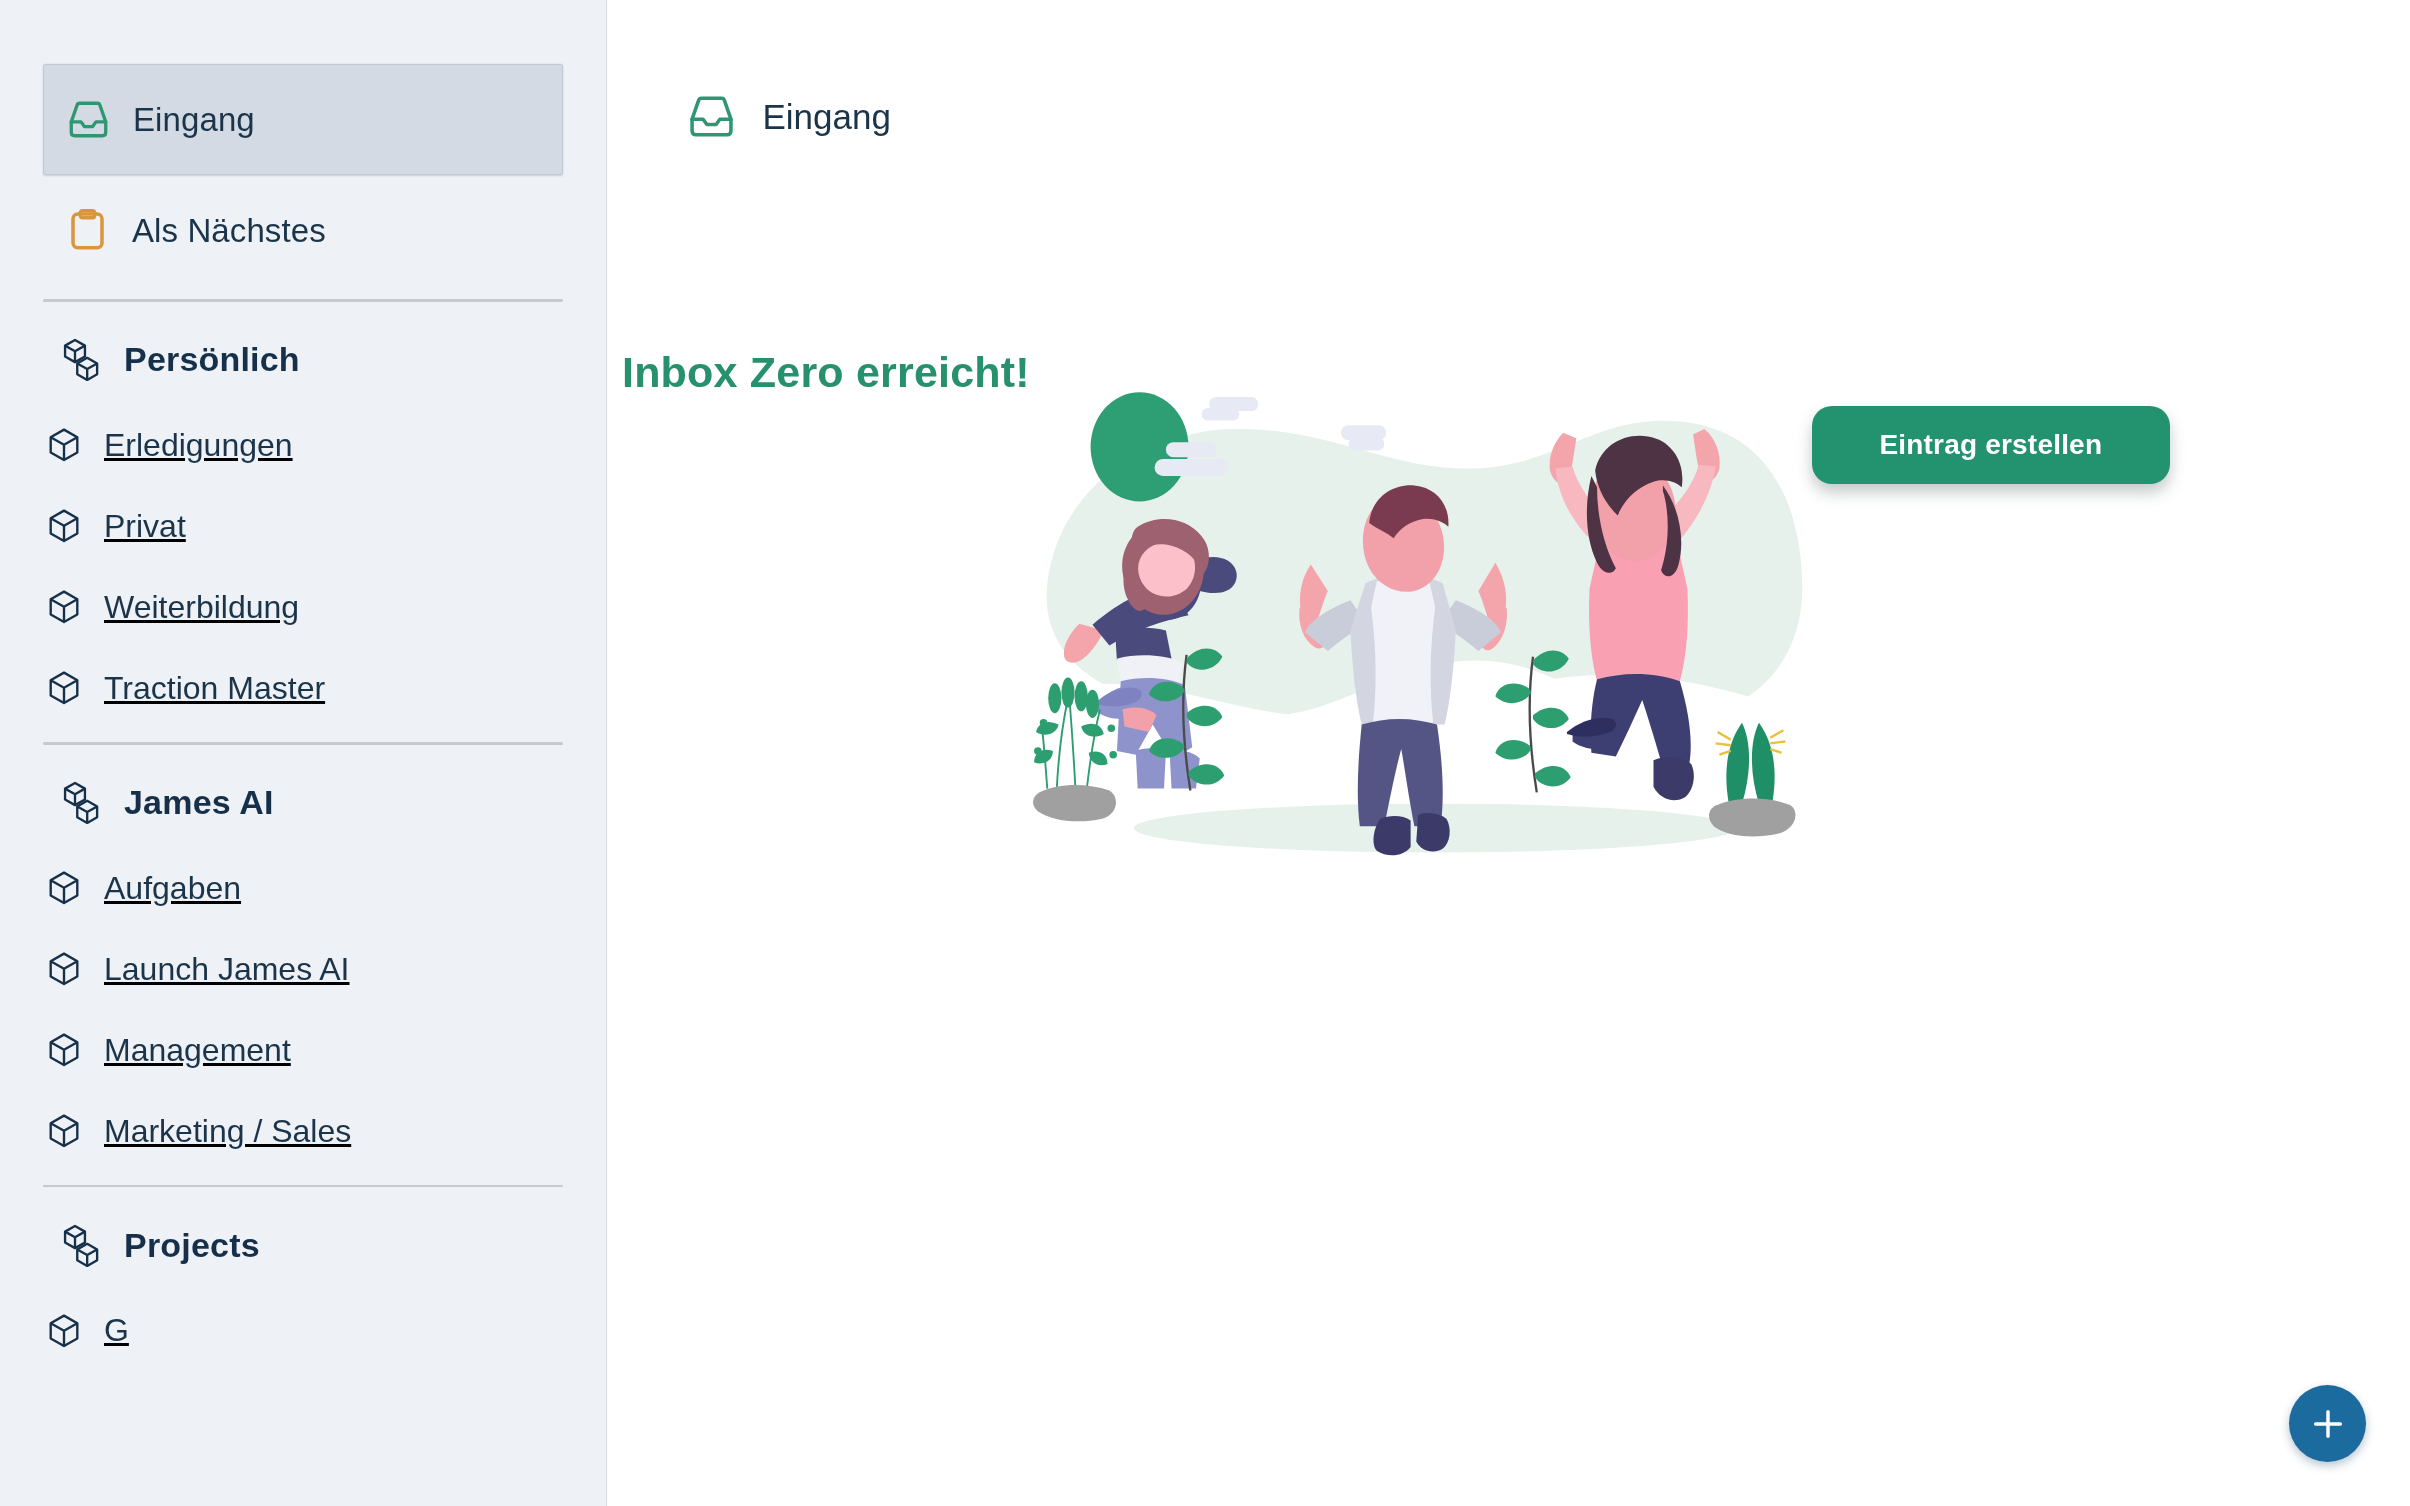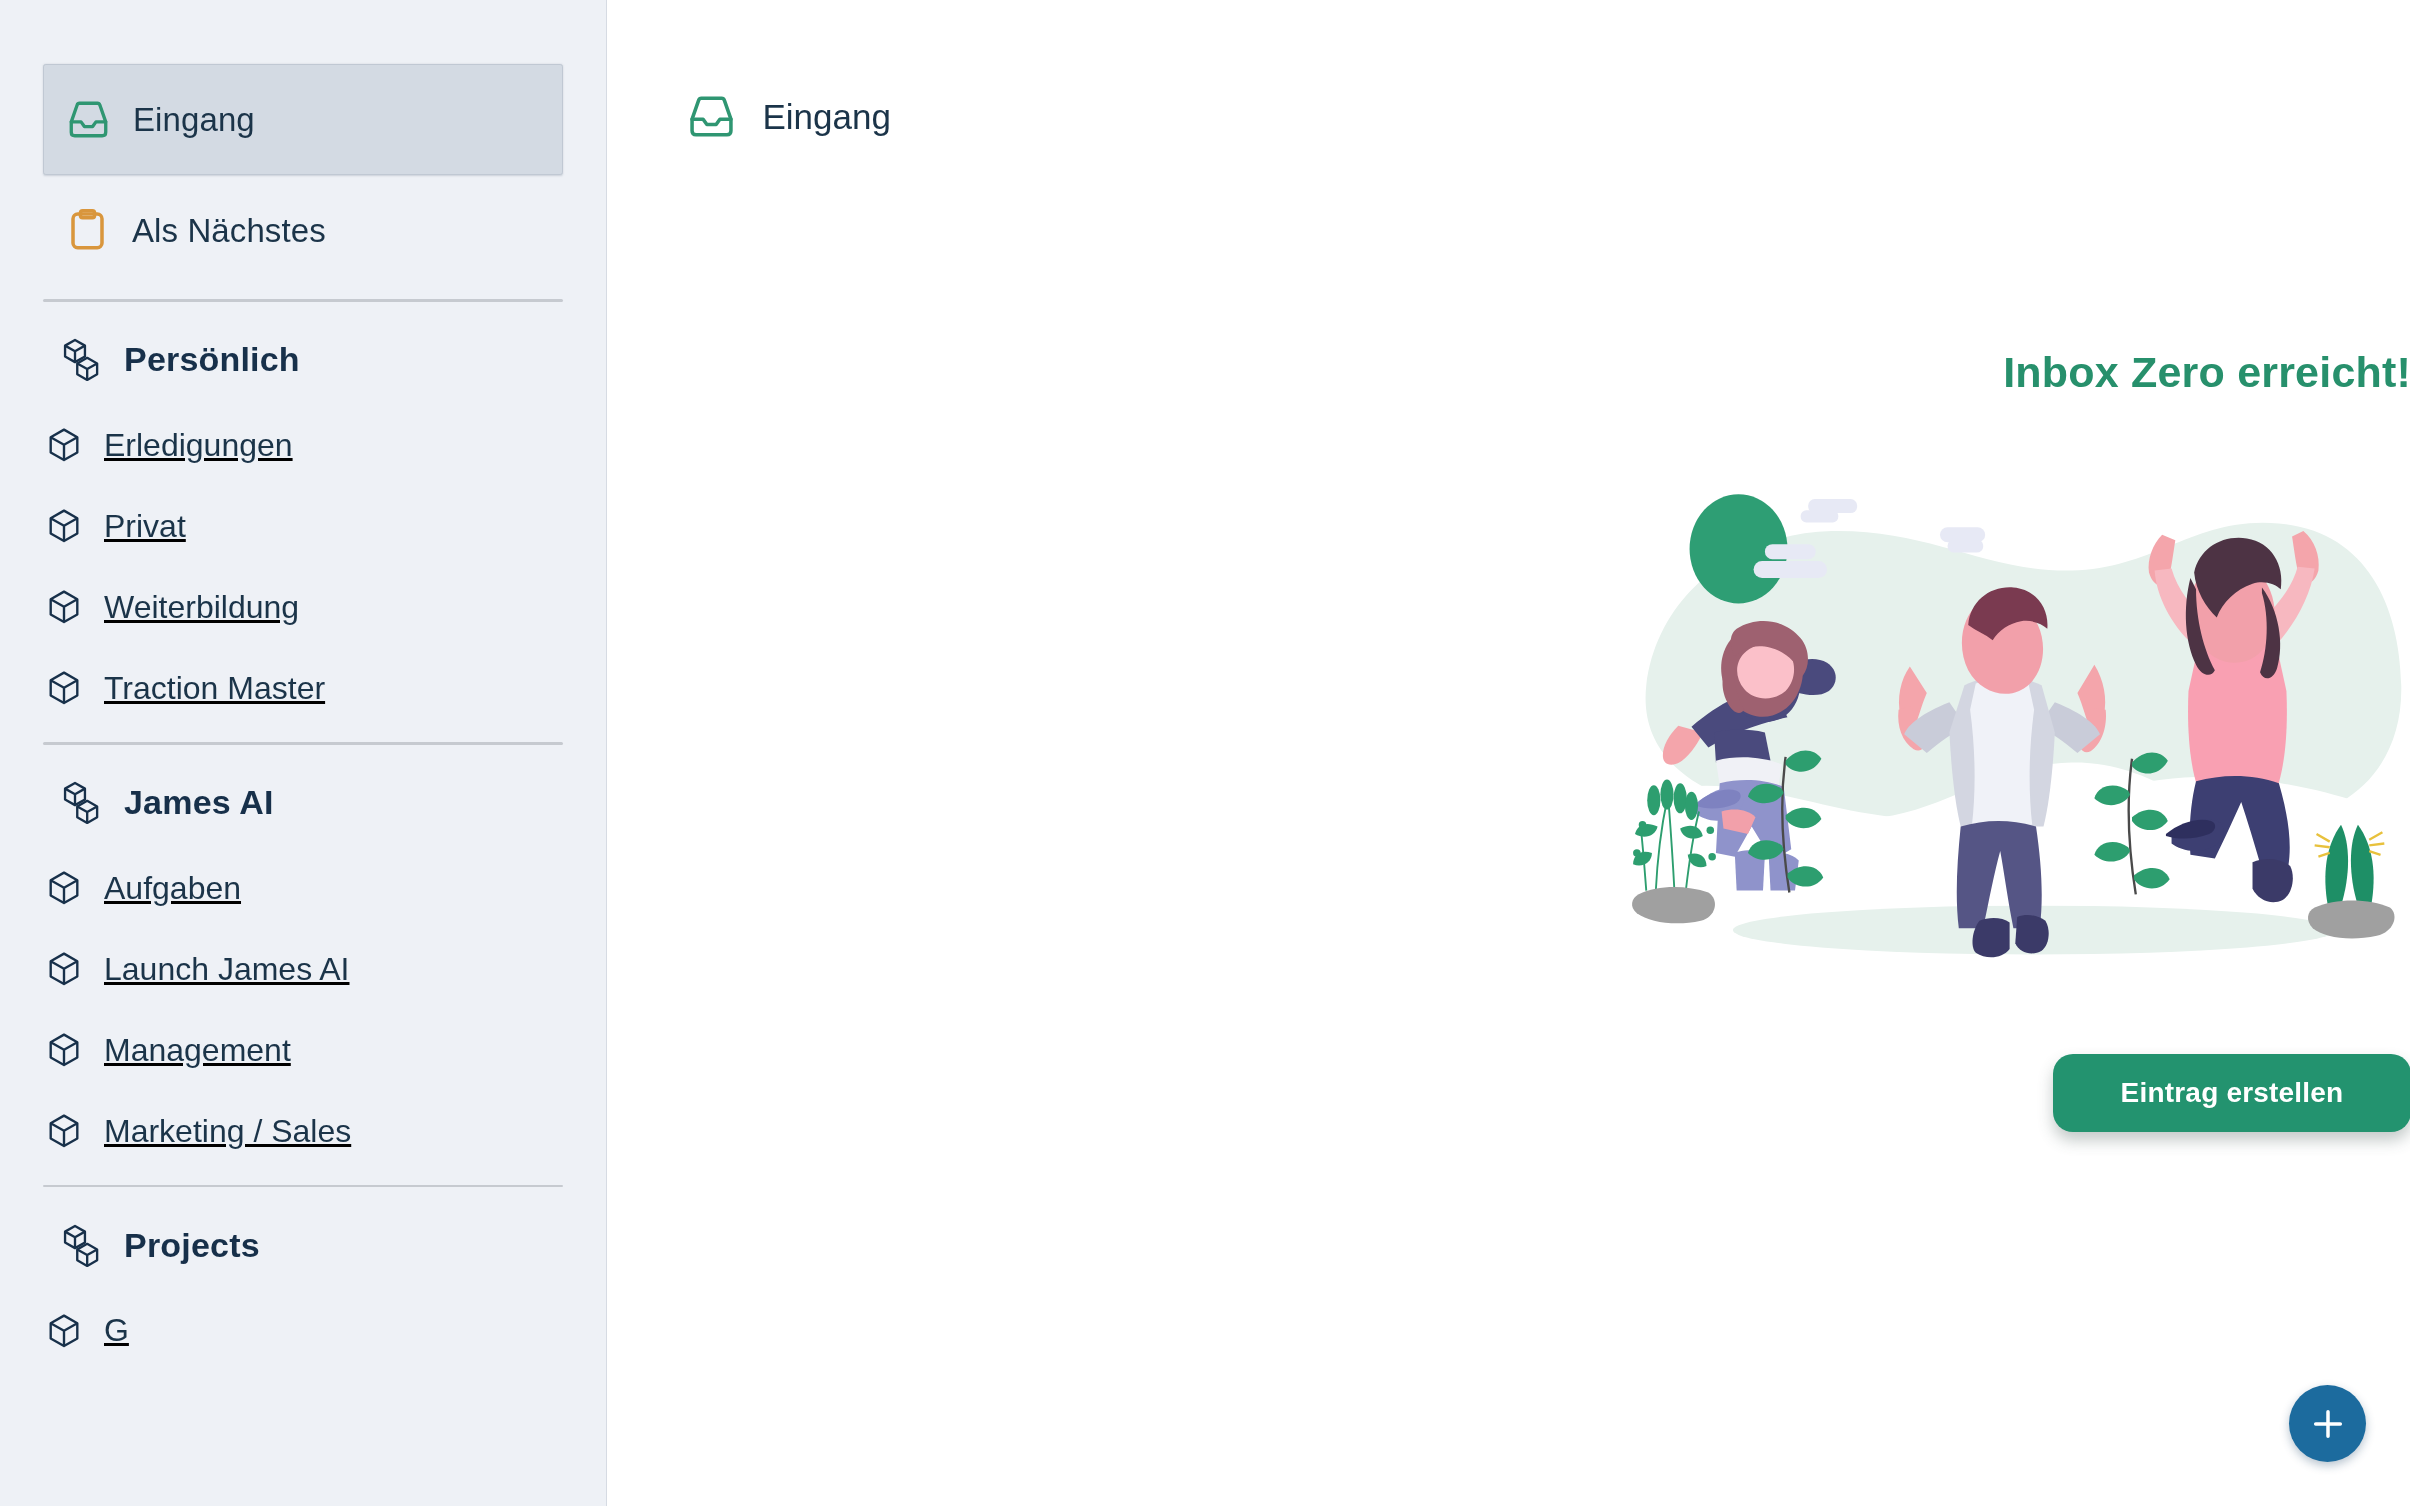--- a/index.html
+++ b/index.html
@@ -110,22 +110,22 @@
   .page-header .ph-title {
     font-size: 35px;
     color: #1b3449;
   }
 
   .empty-state {
     position: absolute;
     left: 15px; right: 0;
     top: 348px;
     display: flex;
-    flex-direction: column;
-    align-items: flex-end;
+    flex-direction: row;
+    align-items: flex-start;
   }
   .empty-title {
     font-size: 43px;
     font-weight: bold;
     color: #27906c;
     letter-spacing: 0.2px;
     margin-bottom: 53px;
   }
   .illus { width: 782px; height: 546px; display: block; }
 

